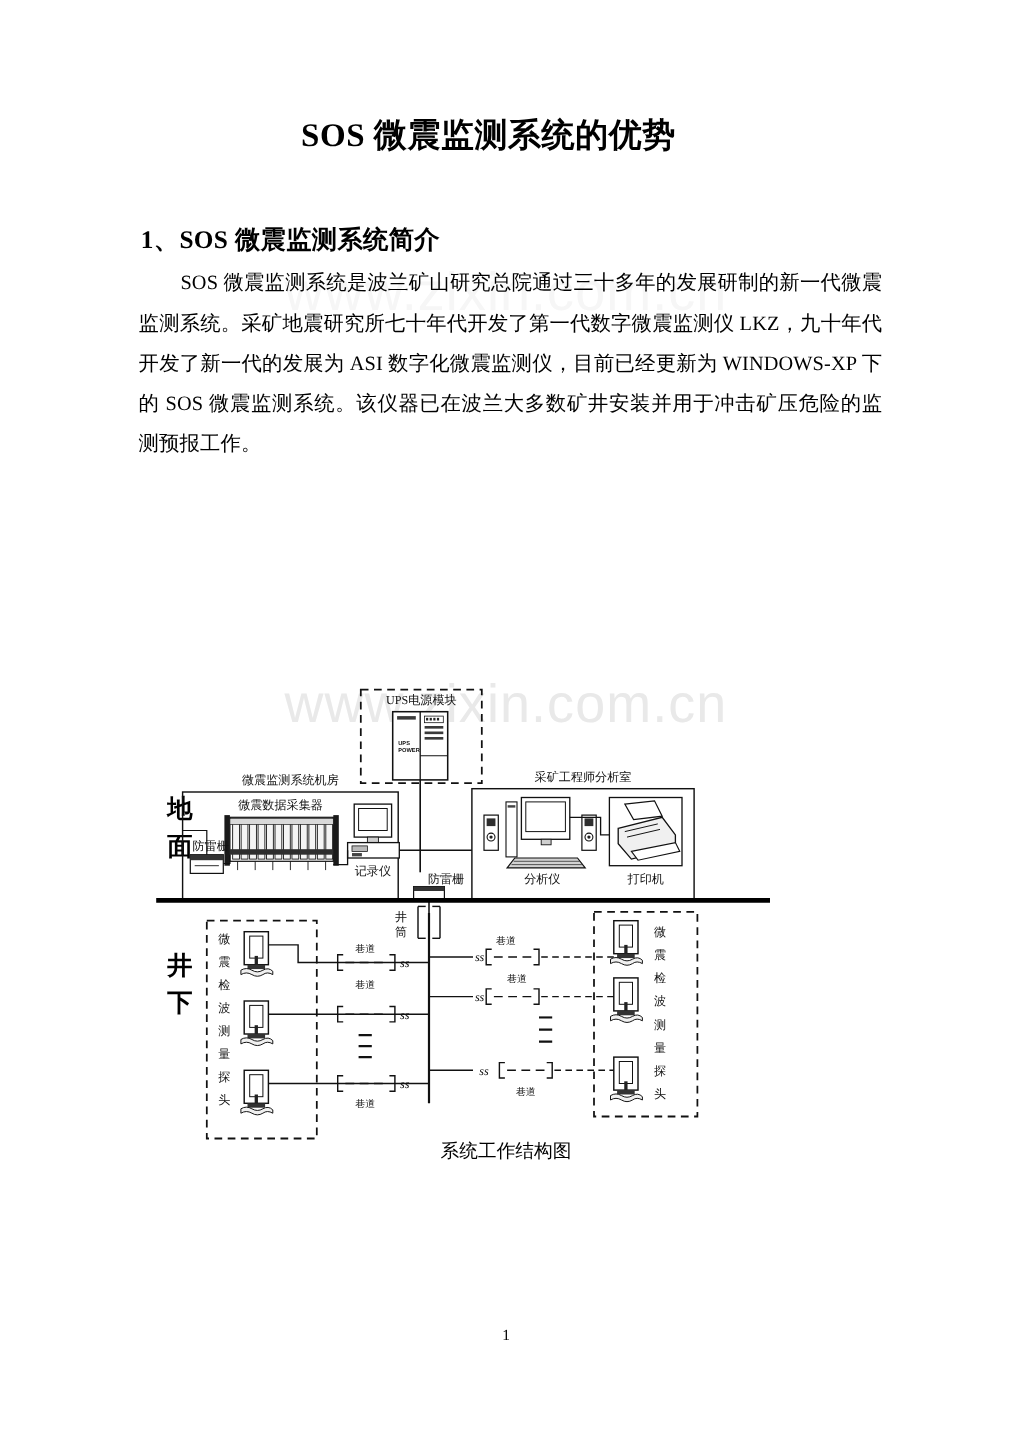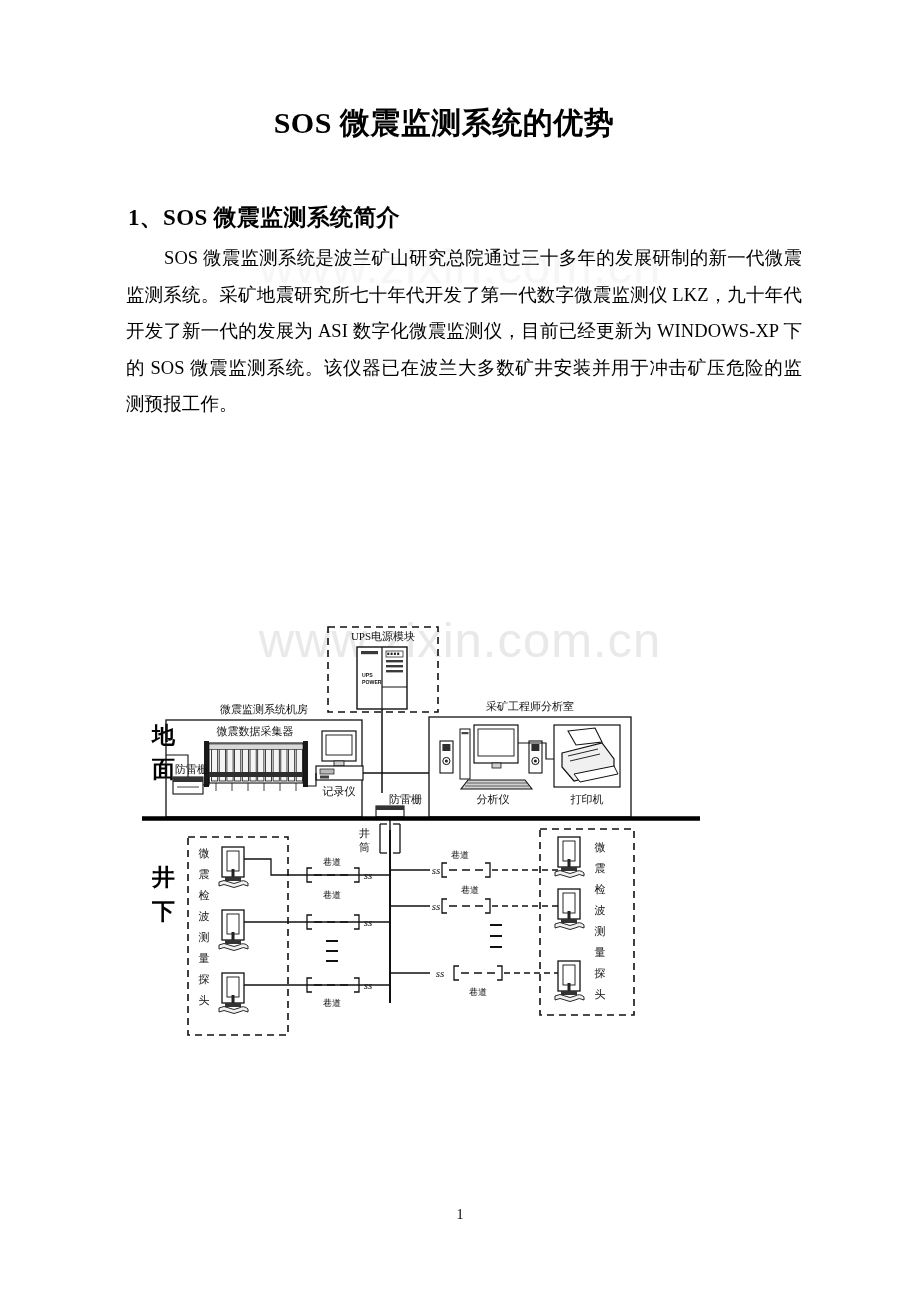--- a/index.html
+++ b/index.html
@@ -441,16 +441,17 @@
         <polyline points="319,341 314,341 314,355 319,355" fill="none" stroke="#111" stroke-width="1.3"></polyline>
         <line x1="321" y1="348" x2="355" y2="348" stroke="#111" stroke-width="1.3" stroke-dasharray="8,5"></line>
         <polyline points="357,341 362,341 362,355 357,355" fill="none" stroke="#111" stroke-width="1.3"></polyline>
       </g>
       <polyline points="364,348 418,348" fill="none" stroke="#111" stroke-width="1.3" stroke-dasharray="6,4"></polyline>
       <text class="t t-xs" x="338" y="370" text-anchor="middle">巷道</text>
 
     </svg>
   </div>
 
+  <div class="fig-caption">系统工作结构图</div>
 
   <div class="page-number">1</div>
 
 </div>
 
 </body></html>

